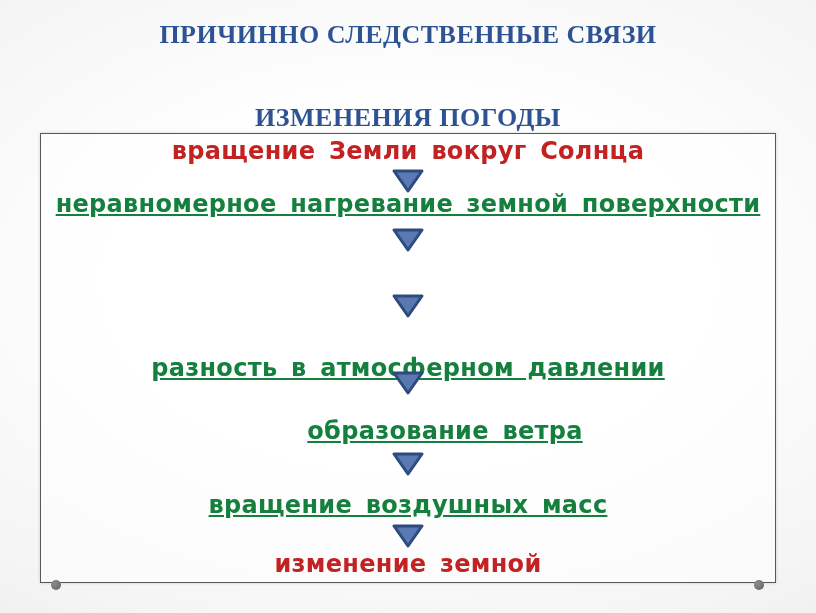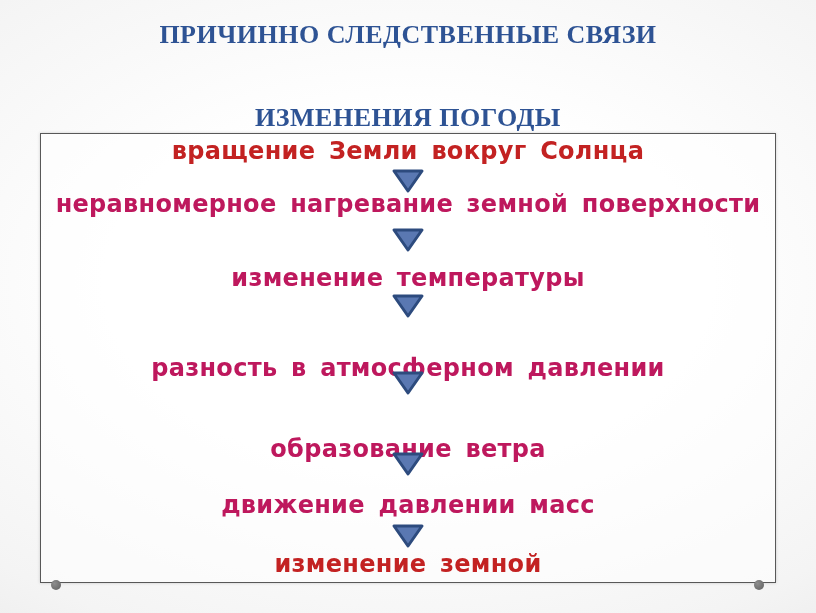--- a/index.html
+++ b/index.html
@@ -48,28 +48,28 @@
     left: 0;
     width: 100%;
     text-align: center;
     font-weight: bold;
     font-size: 24px;
     line-height: 22px;
     letter-spacing: 0.3px;
     word-spacing: 5px;
     white-space: nowrap;
   }
-  .flow-step.blue { color: #be185d; }
+  .flow-step.blue { color: #15803d; text-decoration: underline; }
   .flow-step.red  { color: #c32222; }
 
   .step-0 { top: 6px; }
   .step-1 { top: 59px; }
   .step-2 { top: 133px; }
   .step-3 { top: 211px; margin-top: 12px; }
-  .step-4 { top: 304px; }
+  .step-4 { top: 286px; margin-left: 37px; }
   .step-5 { top: 360px; }
   .step-6 { top: 419px; }
 
   .flow-arrow {
     position: absolute;
     left: 50%;
     transform: translateX(-50%);
     width: 34px;
     height: 26px;
   }
@@ -109,21 +109,20 @@
     </span>
 
     <div class="flow-step blue step-1">неравномерное нагревание земной поверхности</div>
 
     <span class="flow-arrow arrow-1">
       <svg width="34" height="26" viewBox="0 0 34 26">
         <polygon points="3,3 31,3 17,23" fill="#5a78b2" stroke="#2d4b7e" stroke-width="3" stroke-linejoin="round"></polygon>
       </svg>
     </span>
 
-    <div class="flow-step blue step-2">изменение температуры</div>
 
     <span class="flow-arrow arrow-2">
       <svg width="34" height="26" viewBox="0 0 34 26">
         <polygon points="3,3 31,3 17,23" fill="#5a78b2" stroke="#2d4b7e" stroke-width="3" stroke-linejoin="round"></polygon>
       </svg>
     </span>
 
     <div class="flow-step blue step-3">разность в атмосферном давлении</div>
 
     <span class="flow-arrow arrow-3">
@@ -133,21 +132,21 @@
     </span>
 
     <div class="flow-step blue step-4">образование ветра</div>
 
     <span class="flow-arrow arrow-4">
       <svg width="34" height="26" viewBox="0 0 34 26">
         <polygon points="3,3 31,3 17,23" fill="#5a78b2" stroke="#2d4b7e" stroke-width="3" stroke-linejoin="round"></polygon>
       </svg>
     </span>
 
-    <div class="flow-step blue step-5">движение давлении масс</div>
+    <div class="flow-step blue step-5">вращение воздушных масс</div>
 
     <span class="flow-arrow arrow-5">
       <svg width="34" height="26" viewBox="0 0 34 26">
         <polygon points="3,3 31,3 17,23" fill="#5a78b2" stroke="#2d4b7e" stroke-width="3" stroke-linejoin="round"></polygon>
       </svg>
     </span>
 
     <div class="flow-step red step-6">изменение земной</div>
 
   </div>

